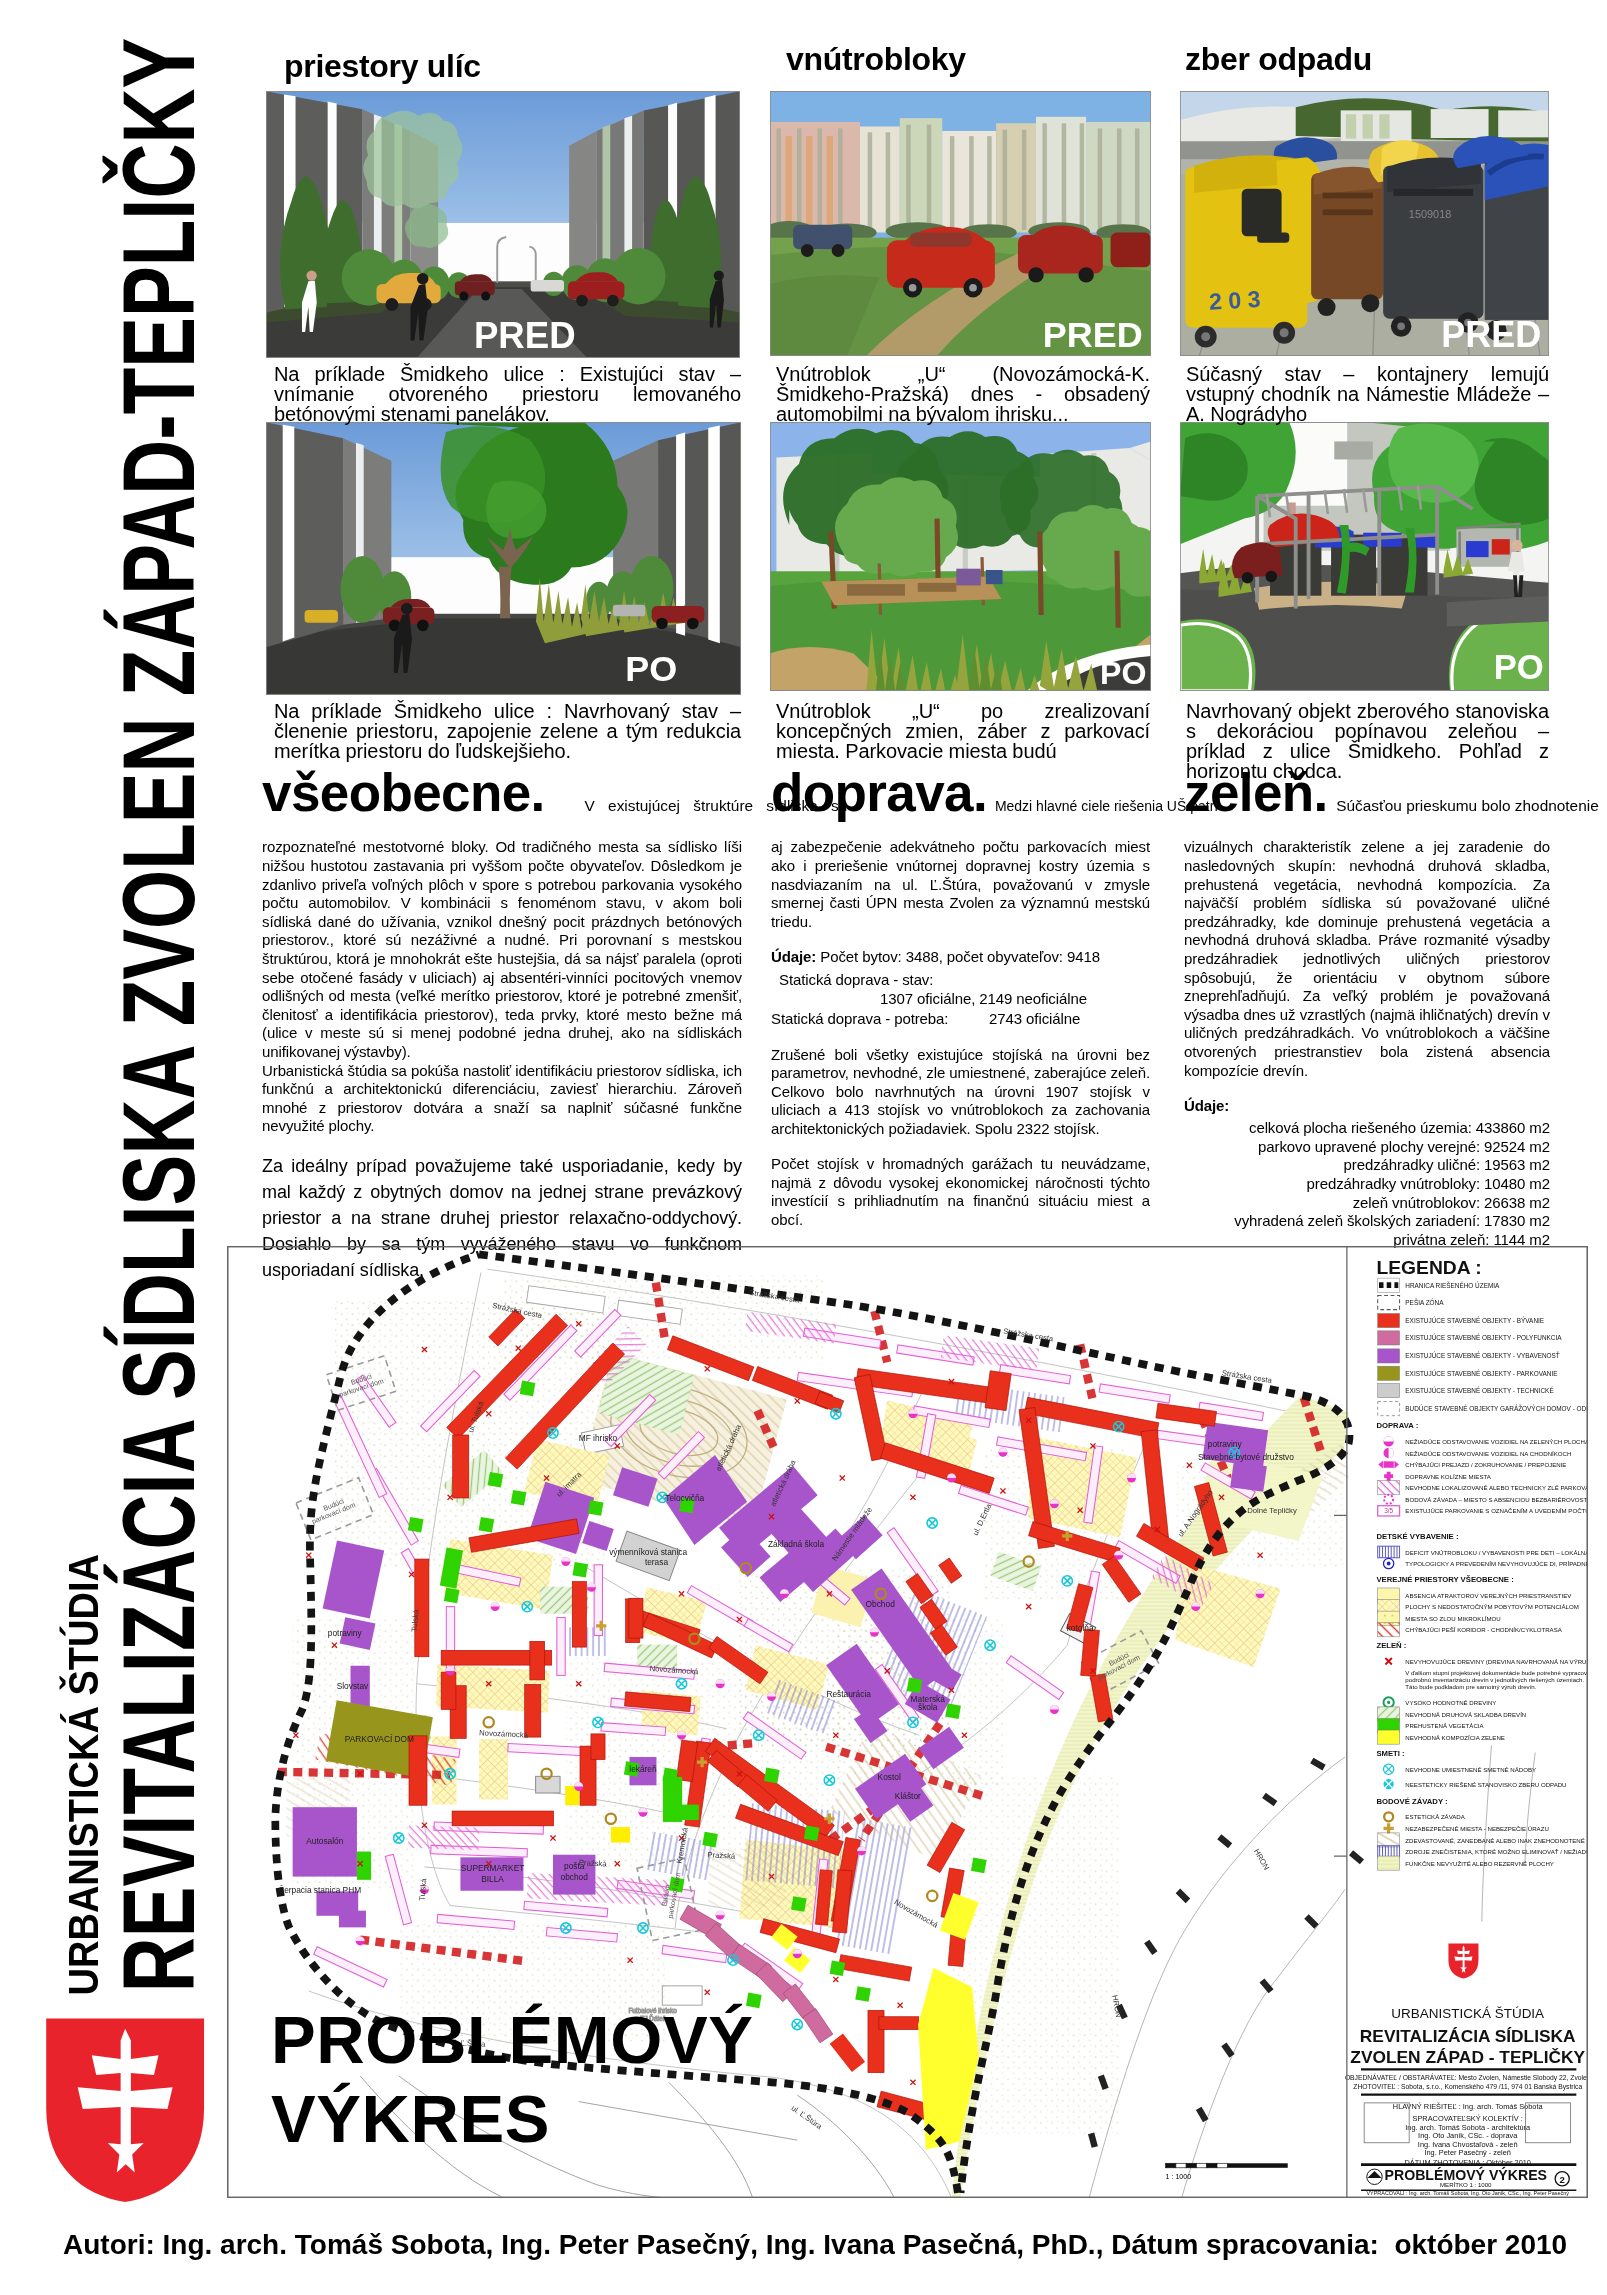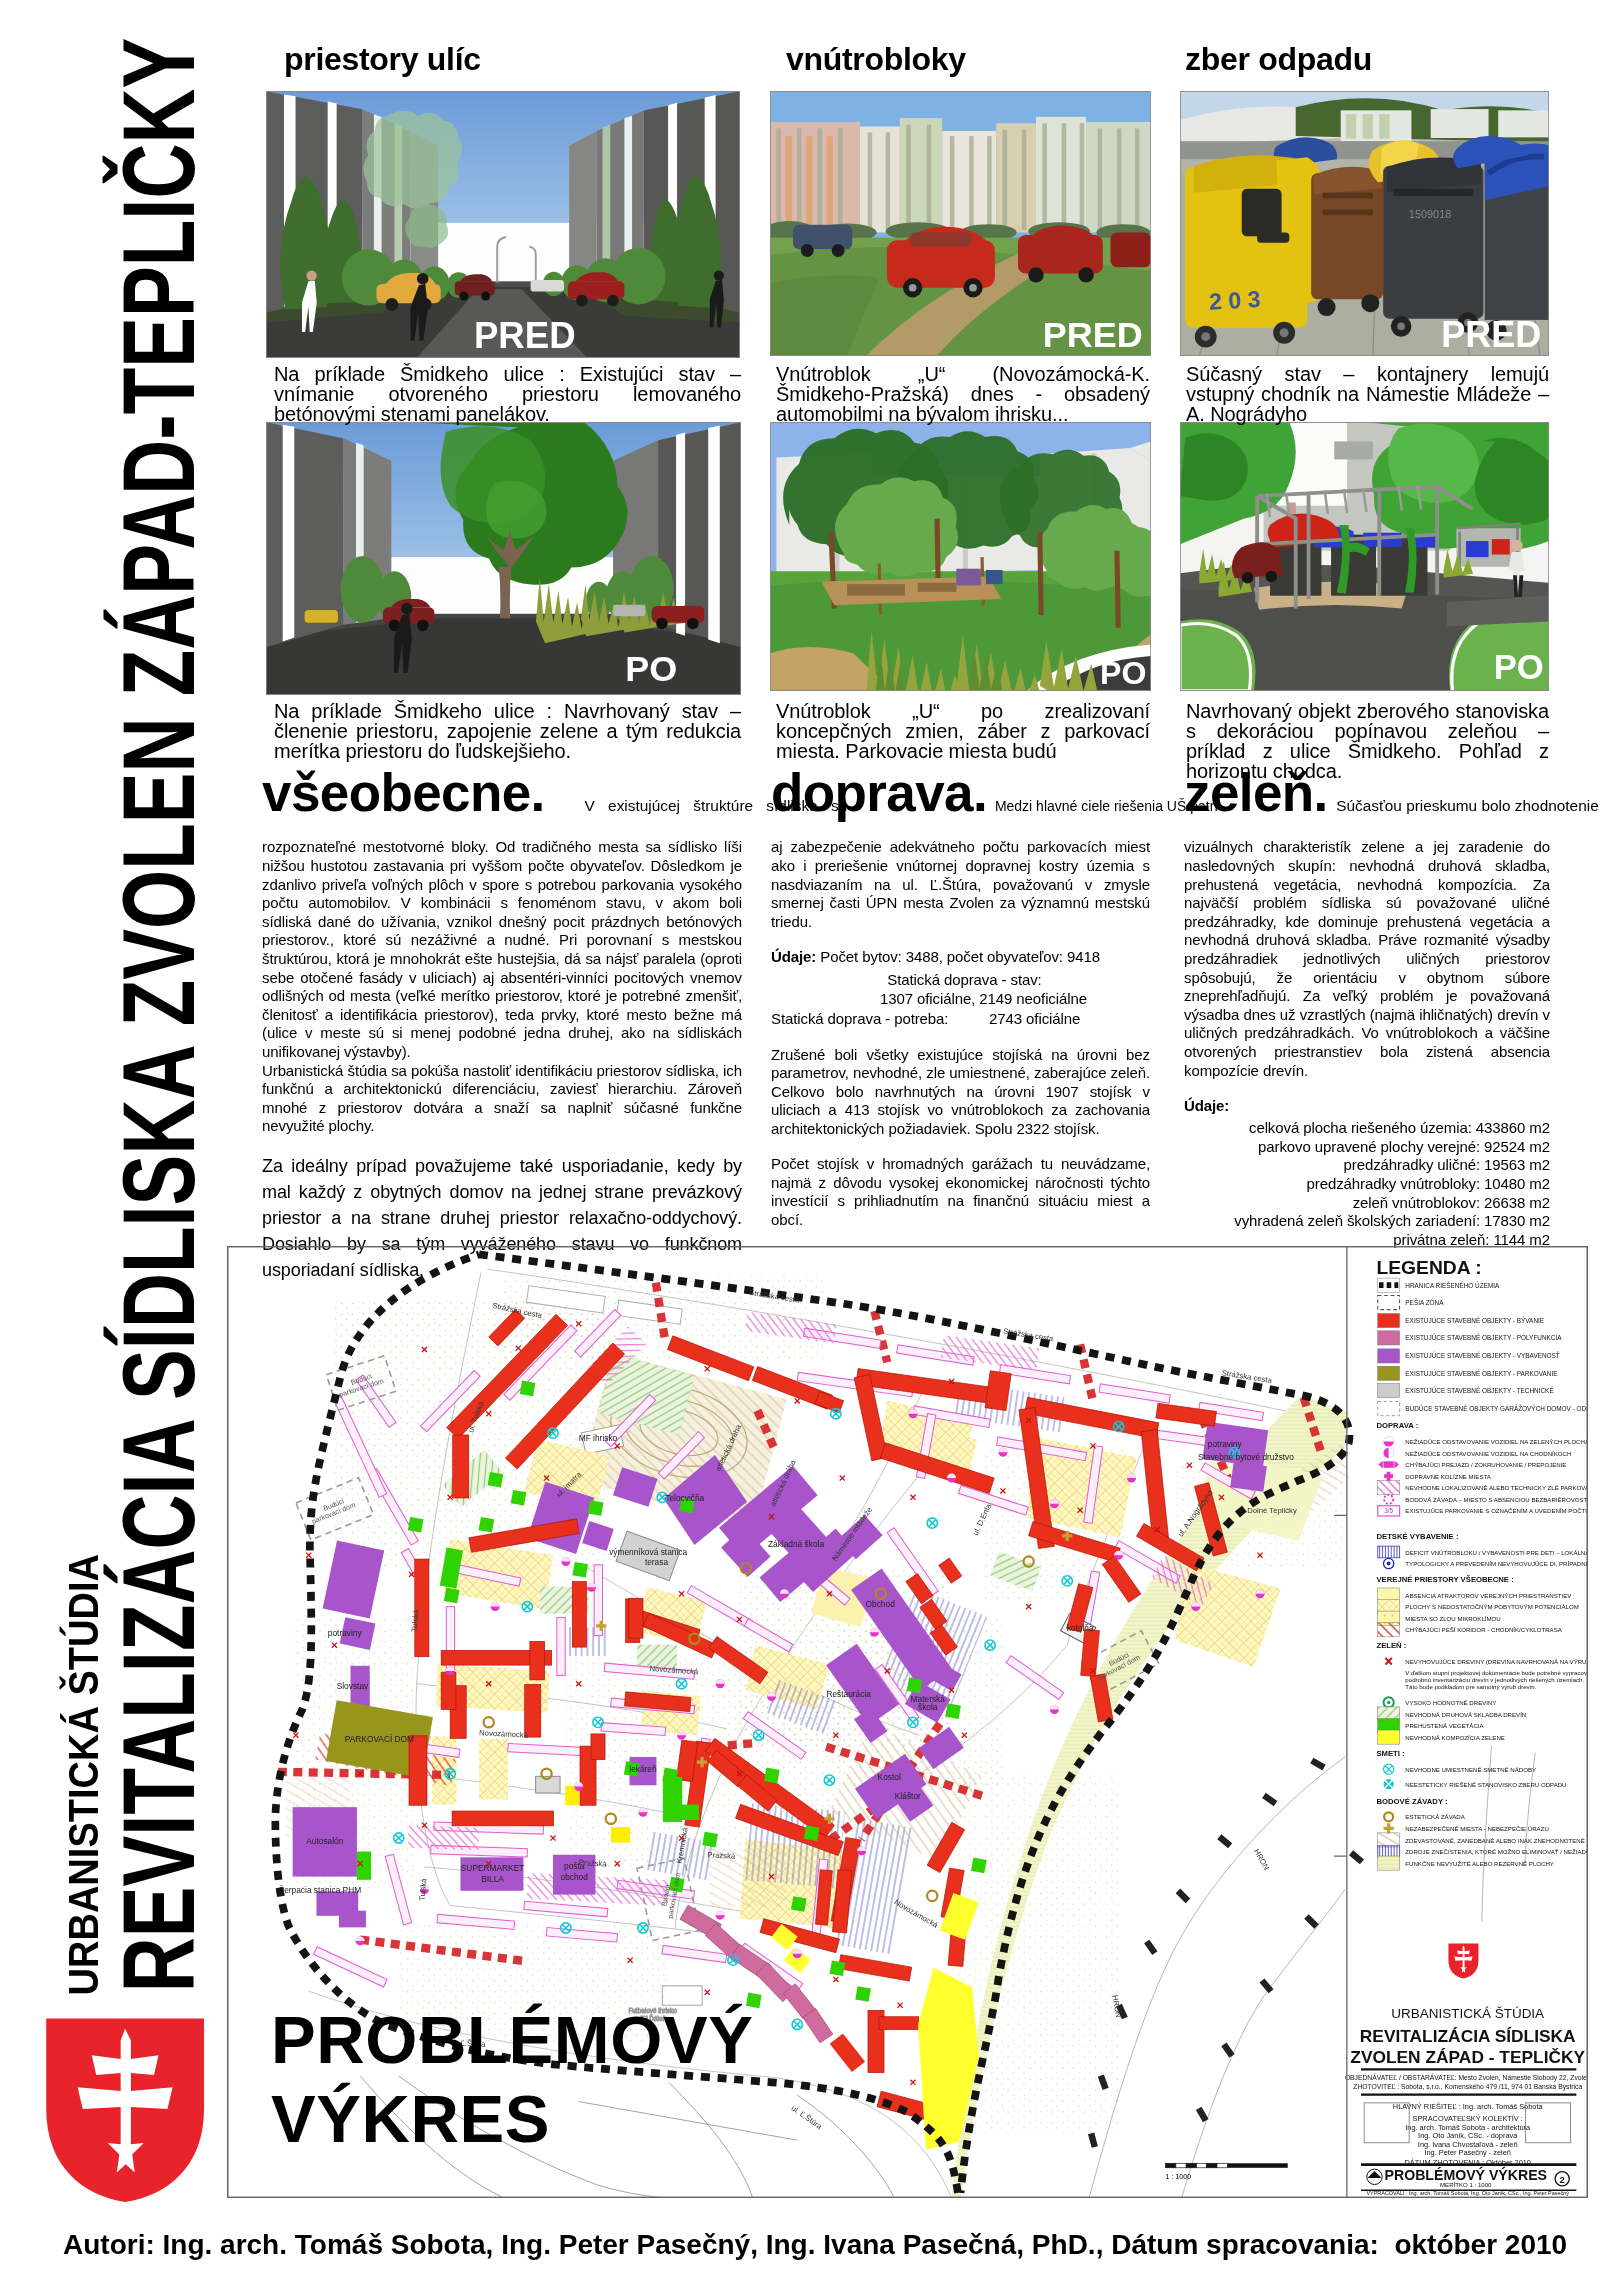--- a/index.html
+++ b/index.html
@@ -437,21 +437,21 @@
 </g>
 <g>
 <circle cx="524" cy="192" r="9" fill="#d8b49c"></circle>
 <path d="M516,202 l16,0 4,30 -8,0 -2,36 -6,0 -2,-36 -8,0 z" fill="#e8e8e4"></path>
 <path d="M518,238 l6,0 2,34 -6,0 z M528,238 l6,0 -2,34 -6,0 z" fill="#222"></path>
 </g>
 <text x="566" y="400" text-anchor="end" font-family="Liberation Sans" font-weight="bold" font-size="54" fill="#fff">PO</text>
 <rect x="0.5" y="0.5" width="573" height="417" fill="none" stroke="#8a8a8a" stroke-width="1.5"></rect>
 </svg>
 
-<div class="abs hdr" style="left:284px;top:41px;">priestory ulíc</div>
+<div class="abs hdr" style="left:284px;top:48px;">priestory ulíc</div>
 <div class="abs hdr" style="left:786px;top:41px;">vnútrobloky</div>
 <div class="abs hdr" style="left:1185px;top:41px;">zber odpadu</div>
 
 <div class="abs cap" style="left:274px;top:364px;width:467px;">Na príklade Šmidkeho ulice : Existujúci stav – vnímanie otvoreného priestoru lemovaného betónovými stenami panelákov.</div>
 
 <div class="abs cap" style="left:274px;top:701px;width:467px;">Na príklade Šmidkeho ulice : Navrhovaný stav – členenie priestoru, zapojenie zelene a tým redukcia merítka priestoru do ľudskejšieho.</div>
 
 <div class="abs cap" style="left:776px;top:364px;width:374px;">Vnútroblok „U“ (Novozámocká-K. Šmidkeho-Pražská) dnes - obsadený automobilmi na bývalom ihrisku...</div>
 
 <div class="abs cap" style="left:776px;top:701px;width:374px;">Vnútroblok „U“ po zrealizovaní koncepčných zmien, záber z parkovací miesta. Parkovacie miesta budú</div>
@@ -466,21 +466,21 @@
  <p>rozpoznateľné mestotvorné bloky. Od tradičného mesta sa sídlisko líši nižšou hustotou zastavania pri vyššom počte obyvateľov. Dôsledkom je zdanlivo priveľa voľných plôch v spore s potrebou parkovania vysokého počtu automobilov. V kombinácii s fenoménom stavu, v akom boli sídliská dané do užívania, vznikol dnešný pocit prázdnych betónových priestorov., ktoré sú nezáživné a nudné. Pri porovnaní s mestskou štruktúrou, ktorá je mnohokrát ešte hustejšia, dá sa nájsť paralela (oproti sebe otočené fasády v uliciach) aj absentéri-vinníci pocitových vnemov odlišných od mesta (veľké merítko priestorov, ktoré je potrebné zmenšiť, členitosť a identifikácia priestorov), teda prvky, ktoré mesto bežne má (ulice v meste sú si menej podobné jedna druhej, ako na sídliskách unifikovanej výstavby).<br>Urbanistická štúdia sa pokúša nastoliť identifikáciu priestorov sídliska, ich funkčnú a architektonickú diferenciáciu, zaviesť hierarchiu. Zároveň mnohé z priestorov dotvára a snaží sa naplniť súčasné funkčne nevyužité plochy.</p>
  <p class="big">Za ideálny prípad považujeme také usporiadanie, kedy by mal každý z obytných domov na jednej strane prevázkový priestor a na strane druhej priestor relaxačno-oddychový. Dosiahlo by sa tým vyváženého stavu vo funkčnom usporiadaní sídliska.</p>
  </div>
 </div>
 
 <div class="abs" style="left:771px;top:762px;width:379px;">
  <div style="white-space:nowrap;"><span class="h2">doprava.</span><span class="lead" style="font-size:14px;">&nbsp; Medzi hlavné ciele riešenia UŠ patrí</span></div>
  <div class="colbody" style="margin-top:15.4px;">
  <p>aj zabezpečenie adekvátneho počtu parkovacích miest ako i preriešenie vnútornej dopravnej kostry územia s nasdviazaním na ul. Ľ.Štúra, považovanú v zmysle smernej časti ÚPN mesta Zvolen za významnú mestskú triedu.</p>
  <p style="text-align:left;margin-bottom:3.9px;"><b>Údaje:</b> Počet bytov: 3488, počet obyvateľov: 9418</p>
- <p style="text-align:center;margin-bottom:1.3px;margin-left:8px;">Statická doprava - stav:</p>
+ <p style="text-align:left;margin-bottom:1.3px;margin-left:8px;">Statická doprava - stav:</p>
  <p style="text-align:left;margin-bottom:1.3px;padding-left:109px;">1307 oficiálne, 2149 neoficiálne</p>
  <p style="text-align:left;">Statická doprava - potreba:&nbsp;&nbsp;&nbsp;&nbsp;&nbsp;&nbsp;&nbsp;&nbsp;&nbsp;&nbsp;2743 oficiálne</p>
  <p>Zrušené boli všetky existujúce stojíská na úrovni bez parametrov, nevhodné, zle umiestnené, zaberajúce zeleň. Celkovo bolo navrhnutých na úrovni 1907 stojísk v uliciach a 413 stojísk vo vnútroblokoch za zachovania architektonických požiadaviek. Spolu 2322 stojísk.</p>
  <p>Počet stojísk v hromadných garážach tu neuvádzame, najmä z dôvodu vysokej ekonomickej náročnosti týchto investícií s prihliadnutím na finančnú situáciu miest a obcí.</p>
  </div>
 </div>
 
 <div class="abs" style="left:1184px;top:762px;width:366px;">
  <div style="white-space:nowrap;"><span class="h2">zeleň.</span><span class="lead">&nbsp; Súčasťou prieskumu bolo zhodnotenie</span></div>
  <div class="colbody" style="margin-top:15.4px;">

